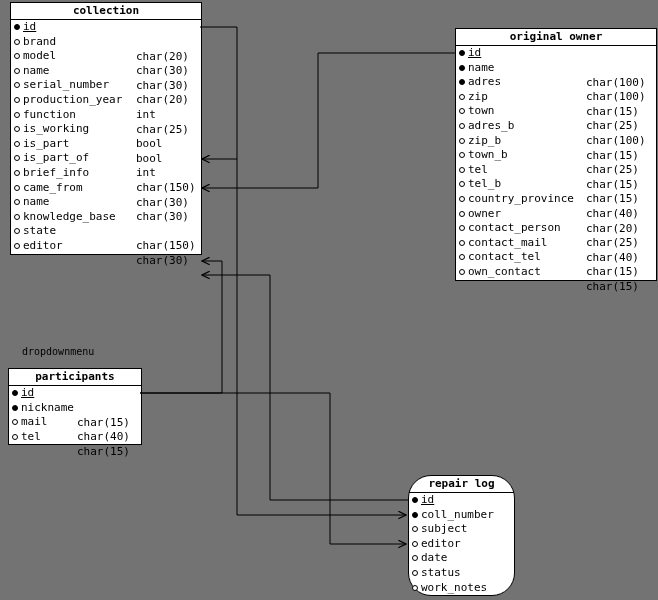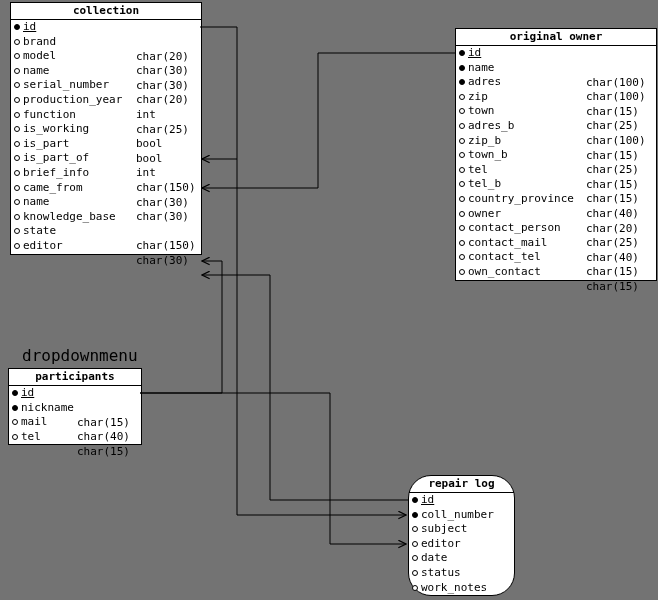--- a/index.html
+++ b/index.html
@@ -51,21 +51,21 @@
     border-radius: 50%;
     background: #ffffff;
   }
   .dot.filled { background: #000000; }
   .fname { display: inline-block; }
   .fname.pk { text-decoration: underline; }
   .ftype { position: absolute; top: 15px; }
   #dropdown-label {
     position: absolute;
     left: 22px; top: 346px;
-    font-size: 16px;
+    font-size: 10px;
     z-index: 1;
     color: #000000;
   }
 </style>
 </head>
 <body>
 
 <div id="canvas">
 
   <svg id="connections-svg" width="658" height="600">

